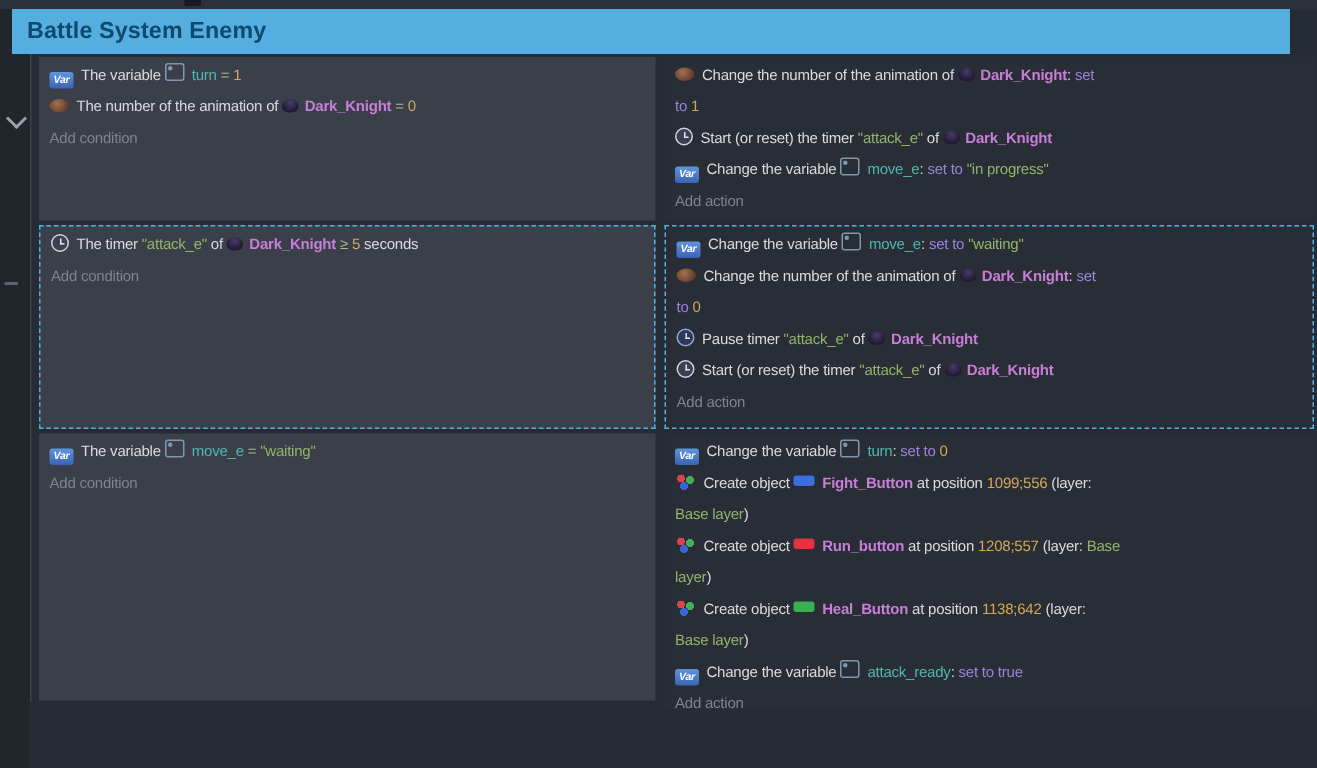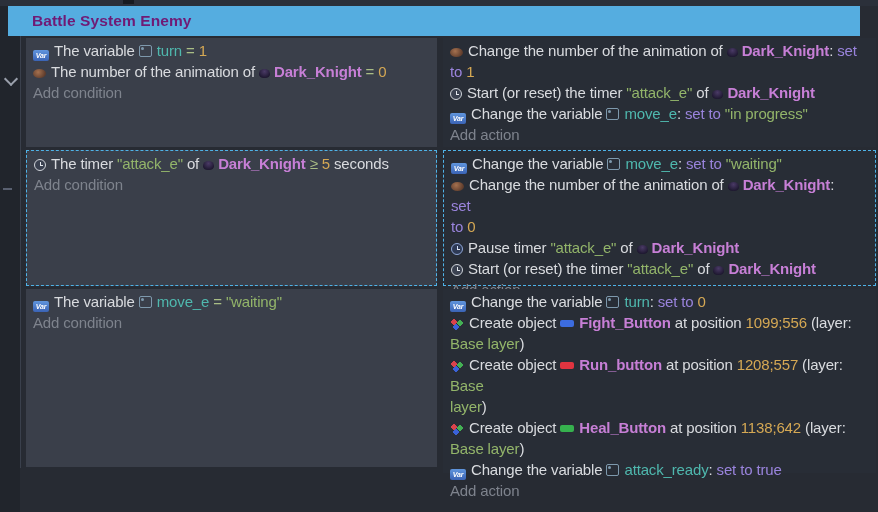--- a/index.html
+++ b/index.html
@@ -12,34 +12,34 @@
   .left-margin{position:absolute;left:0;top:0;width:20px;height:512px;background:#21252c;}
   .top-strip{position:absolute;left:0;top:0;width:878px;height:6px;background:#2b303a;}
   .top-notch{position:absolute;left:123px;top:0;width:11px;height:4px;background:#171b21;}
   .group-line{position:absolute;left:20px;top:36px;width:1px;height:432px;background:#3a404c;}
 
   .group-header{
     position:absolute;left:8px;top:6px;width:852px;height:30px;
     display:flex;align-items:center;
   }
   .group-title{
-    color:#701a75;font-size:15.5px;font-weight:bold;padding-left:24px;letter-spacing:0.1px;
+    color:#0c4a6e;font-size:15.5px;font-weight:bold;padding-left:10px;letter-spacing:0.1px;
   }
 
   .chevron{
     position:absolute;left:6px;top:74px;width:8px;height:8px;
     border-left:2px solid #9aa0ac;border-bottom:2px solid #9aa0ac;
     transform:rotate(-45deg);
   }
   .margin-dash{position:absolute;left:3px;top:188px;width:9px;height:2px;background:#596070;}
 
   .block{
     position:absolute;box-sizing:border-box;
     padding:2px 18px 0 7px;
-    font-size:15px;line-height:21px;letter-spacing:-0.15px;
+    font-size:10px;line-height:21px;letter-spacing:-0.15px;
   }
   .block.cond{background:#3a3f4a;}
   .block.act{background:#282d36;}
   .block.selected{border:1px dashed #4fb3e8;}
   .row{white-space:normal;}
   .seg-obj{font-weight:bold;}
   .add-link{cursor:default;}
 
   
   .icon{display:inline-block;vertical-align:-2px;margin-right:5px;position:relative;}

